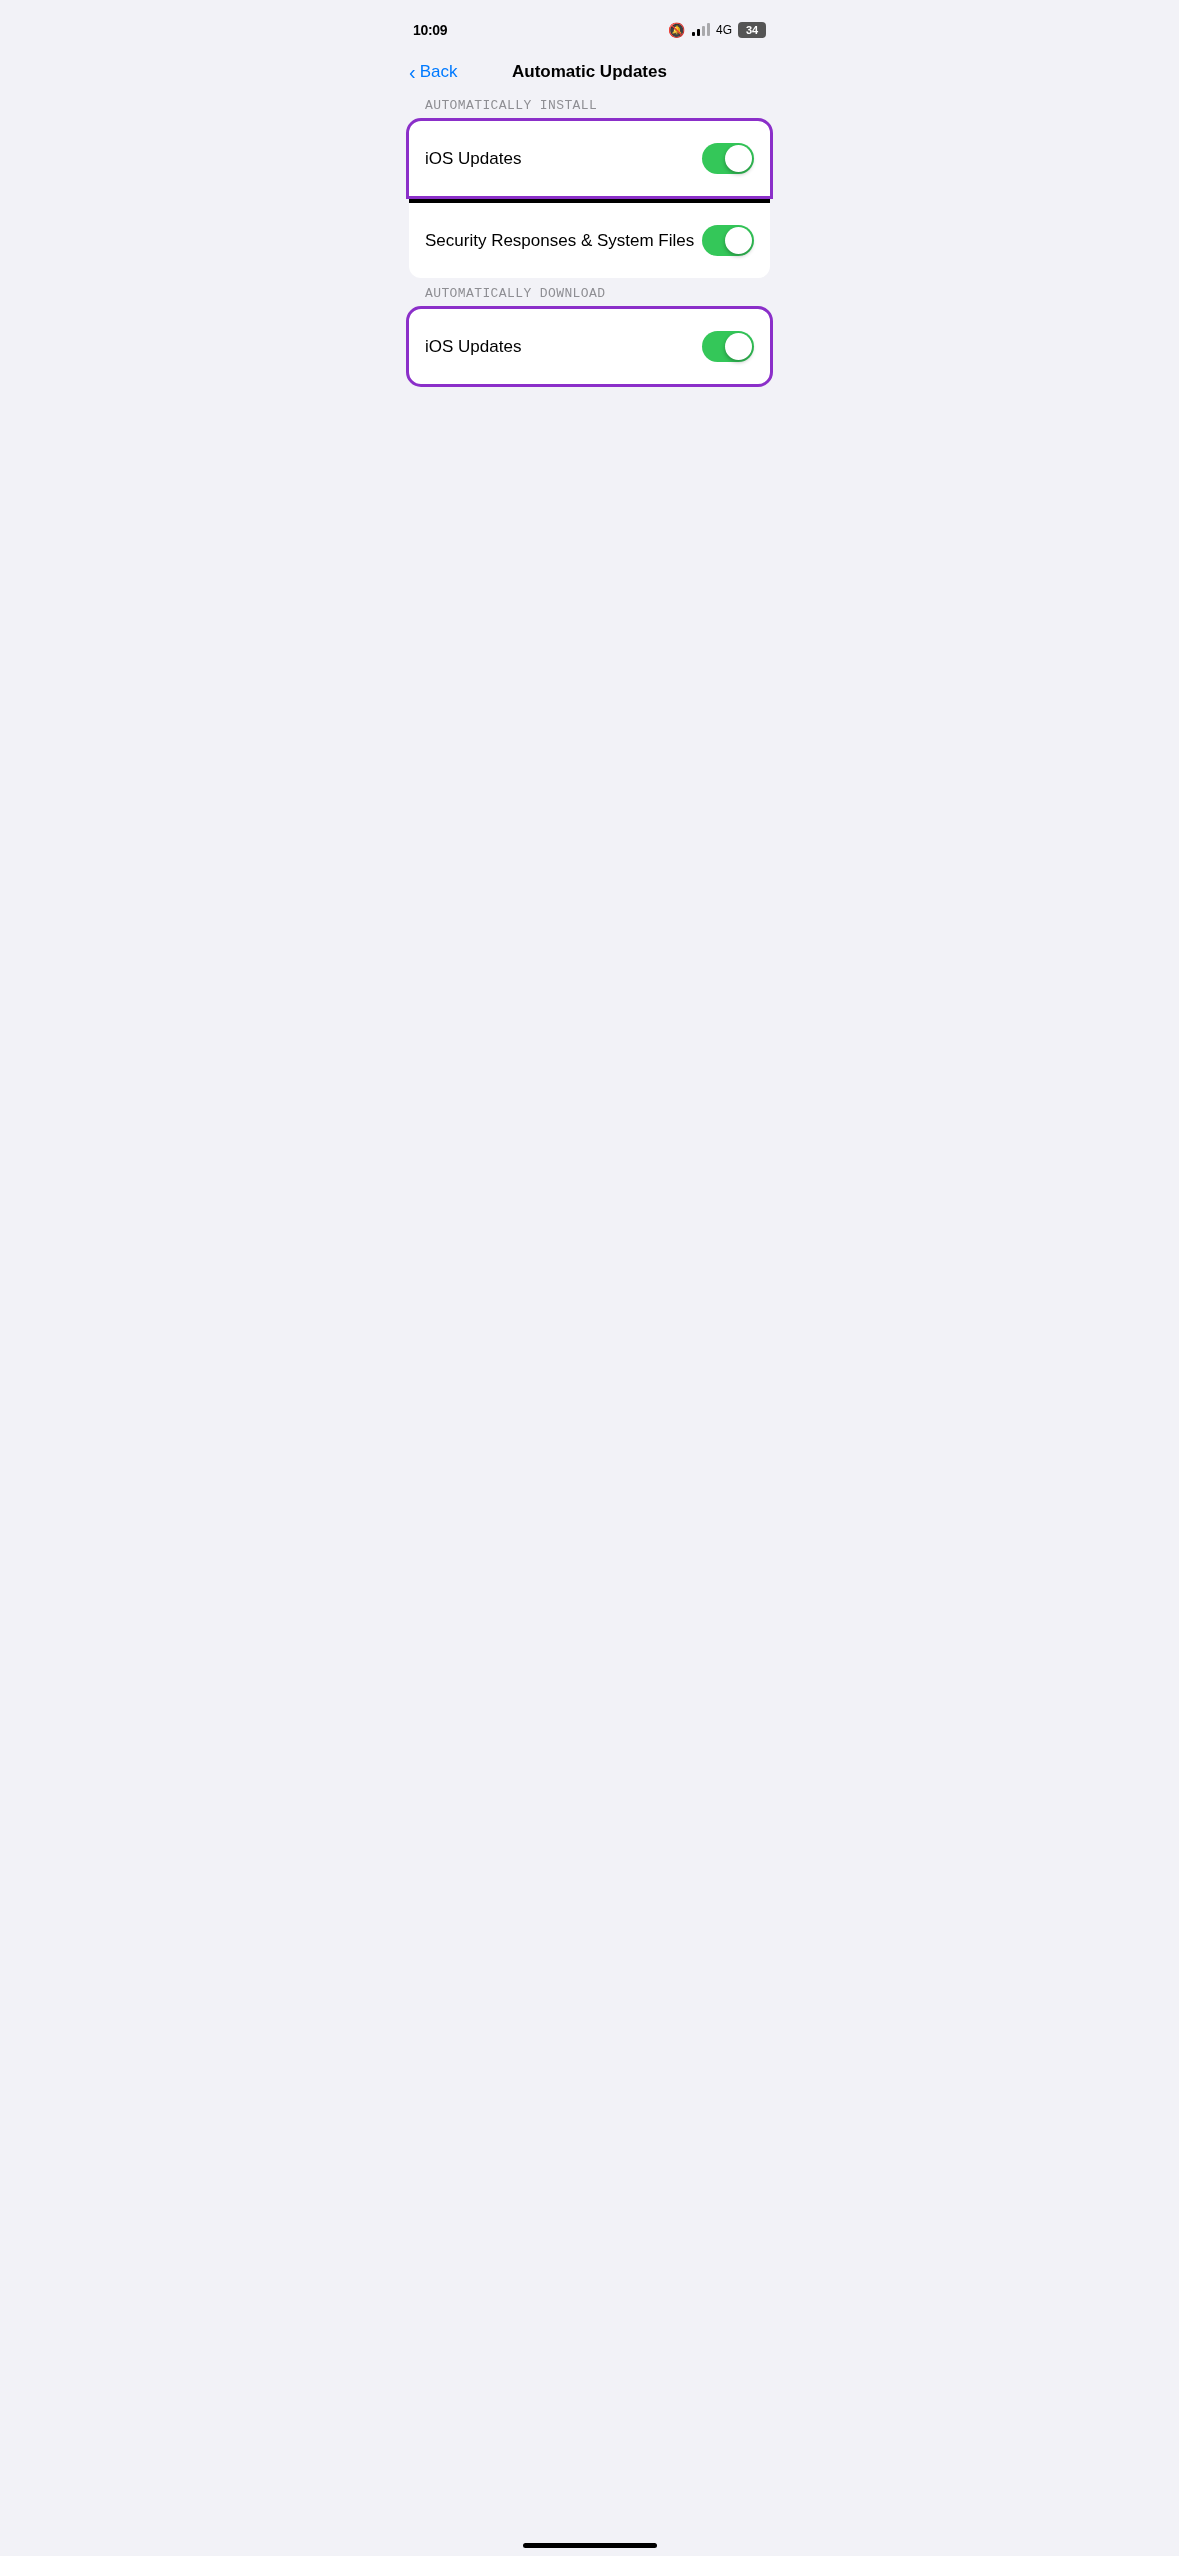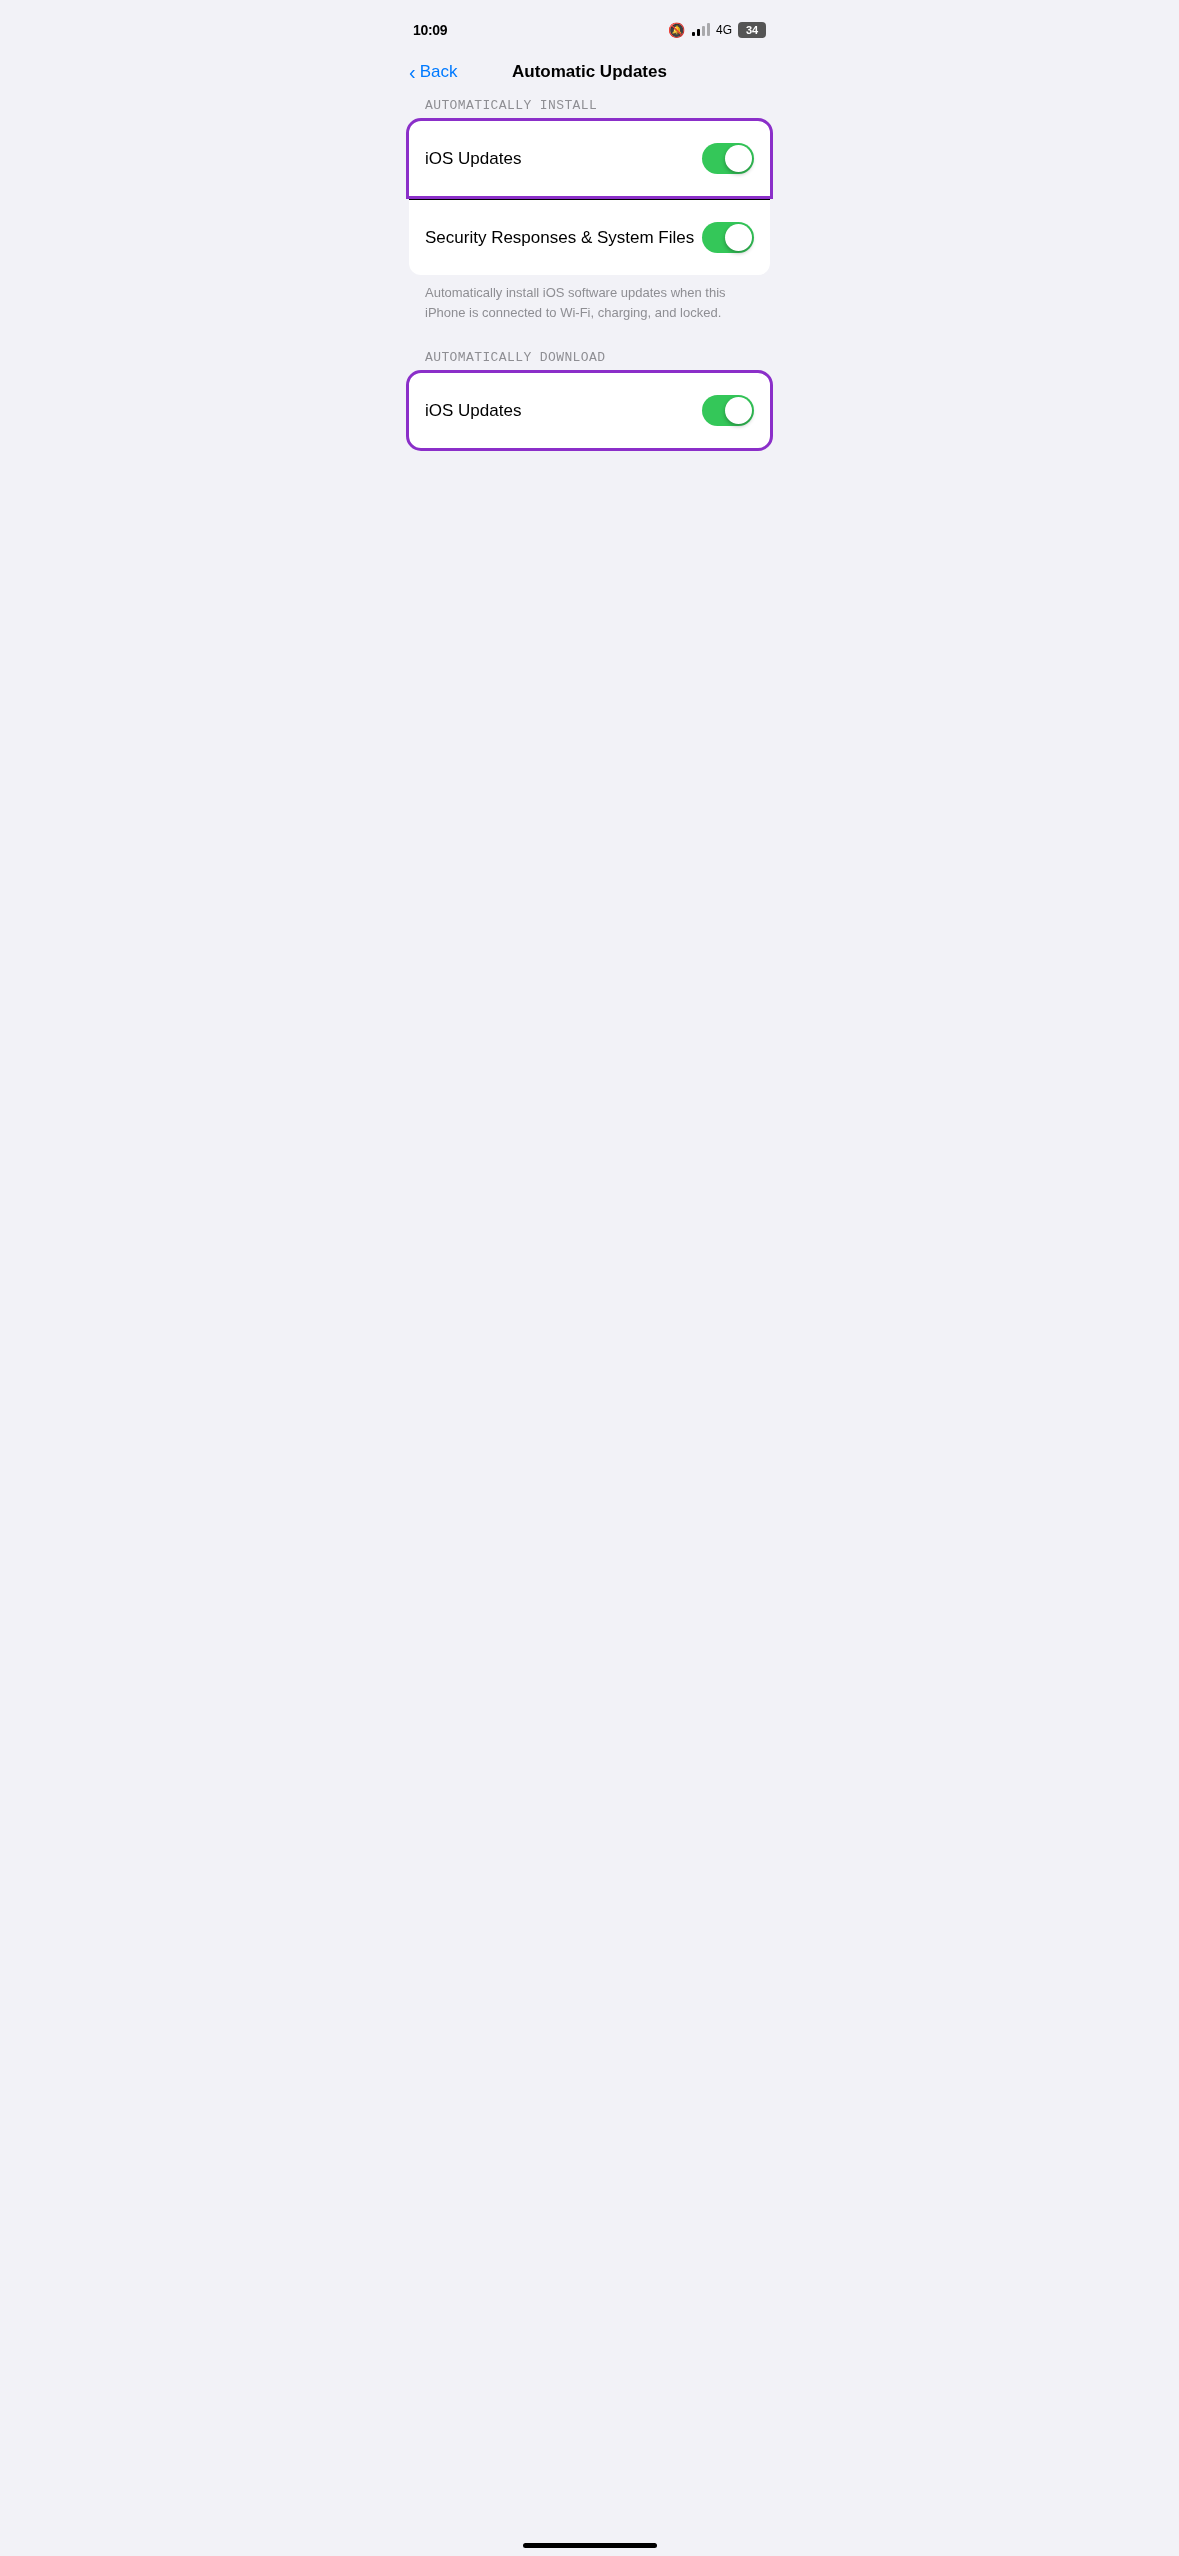--- a/index.html
+++ b/index.html
@@ -246,30 +246,29 @@
       <div class="card" style="border-radius:12px 12px 0 0;">
         <div class="card-row">
           <span class="row-label">iOS Updates</span>
           <div class="toggle">
             <div class="toggle-knob"></div>
           </div>
         </div>
       </div>
     </div>
 
-    <div class="card" style="border-radius:0 0 12px 12px; border-top:4px solid #000000;">
+    <div class="card" style="border-radius:0 0 12px 12px; border-top:7px solid #000000;">
       <div class="card-row">
         <span class="row-label">Security Responses &amp; System Files</span>
         <div class="toggle">
           <div class="toggle-knob"></div>
         </div>
       </div>
     </div>
 
-    <div class="section-footer">Automatically install iOS software updates when this iPhone is connected to Wi-Fi, charging, and locked.</div>
   </div>
 
   <div class="section">
     <div class="section-header">AUTOMATICALLY DOWNLOAD</div>
 
     <div class="highlighted">
       <div class="card">
         <div class="card-row">
           <span class="row-label">iOS Updates</span>
           <div class="toggle">

